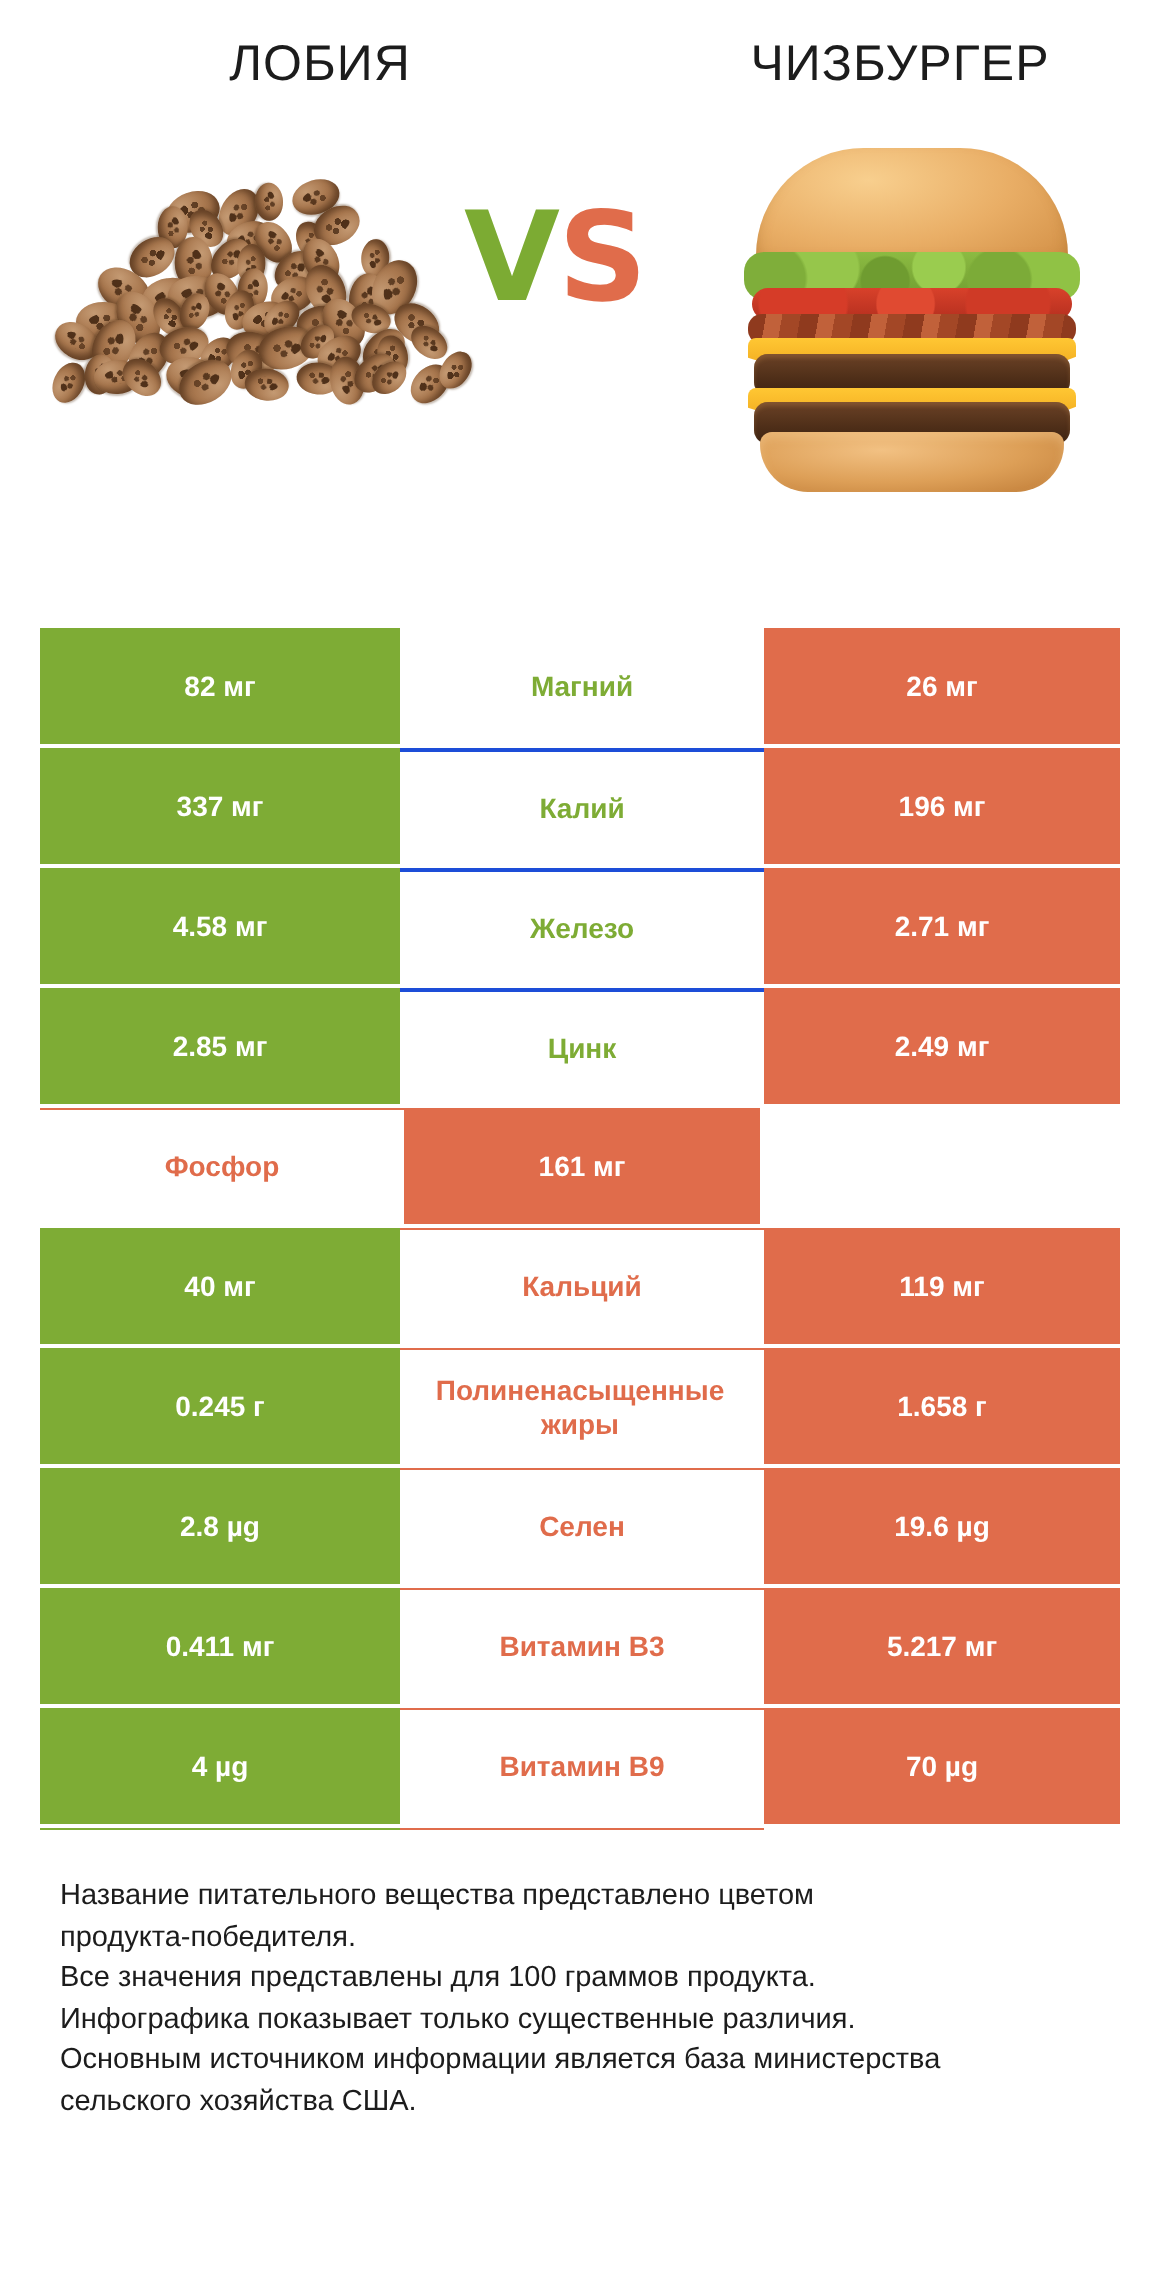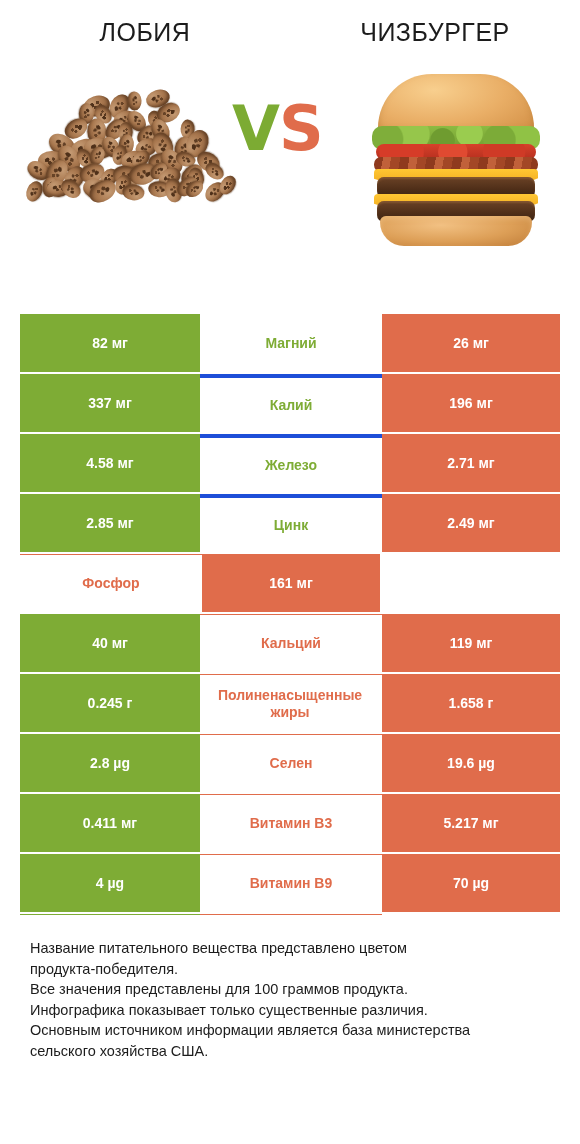--- a/index.html
+++ b/index.html
@@ -22,20 +22,21 @@
   }
   .title {
     position: absolute;
     top: 18px;
     font-size: 25px;
     font-weight: 400;
     letter-spacing: 0.5px;
     color: #1c1c1c;
     text-align: center;
     white-space: nowrap;
+    margin-left: 15px;
   }
   .title-left  { left: 0;   width: 290px; }
   .title-right { left: 290px; width: 290px; }
 
   
   .hero {
     position: relative;
     height: 215px;
   }
   .hero-left, .hero-right {
@@ -214,21 +215,21 @@
   .cell-mid .label {
     display: block;
     white-space: normal;
     width: 182px;
   }
   .cell-mid.nowrap-overflow .label {
     white-space: normal;
     width: 186px;
     margin-left: -2px;
   }
-  .cell-mid.green  { color: #7EAC35; border-top: 4px solid #1d4ed8; }
+  .cell-mid.green  { color: #7EAC35; border-top: 2px solid #1d4ed8; }
   .cell-mid.orange { color: #E06C4B; border-top: 1px solid #E06C4B; }
   .row:first-child .cell-mid { border-top: none; }
   .table-bottom-border {
     width: 540px;
     display: flex;
   }
   .table-bottom-border .bb-left  { width: 180px; height: 1px; background: #7EAC35; }
   .table-bottom-border .bb-mid   { width: 182px; height: 1px; background: #E06C4B; }
   .table-bottom-border .bb-right { width: 178px; height: 1px; background: transparent; }
 

